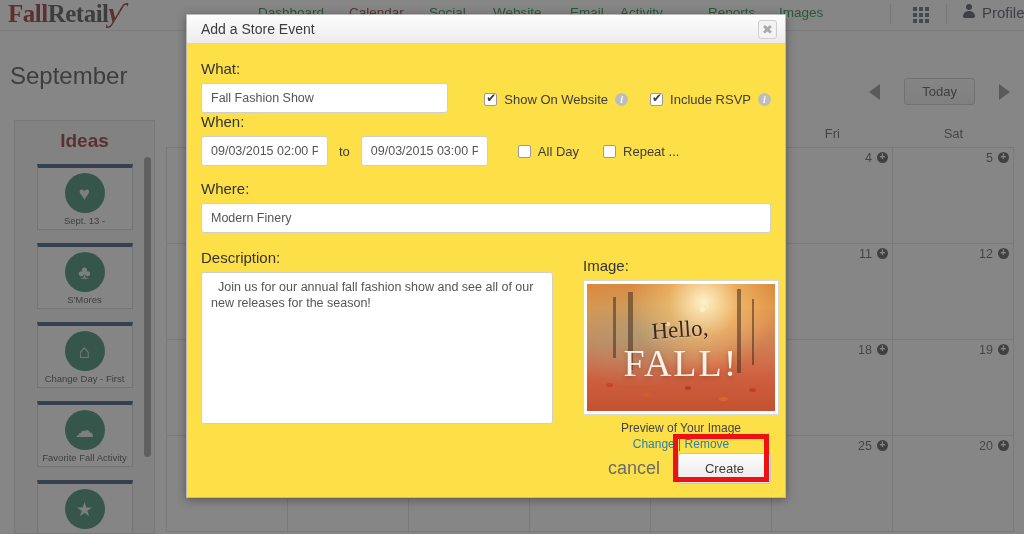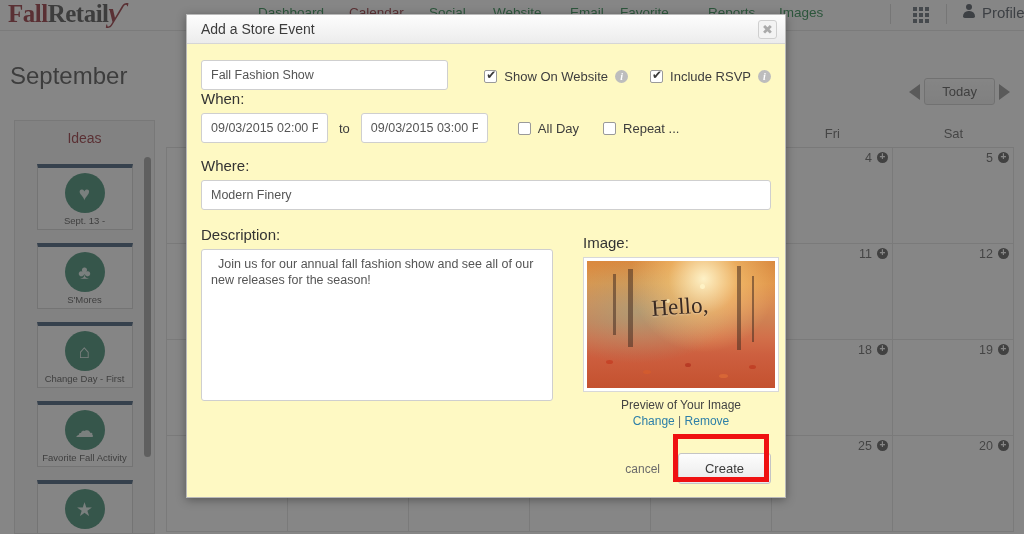--- a/index.html
+++ b/index.html
@@ -70,43 +70,43 @@
     border-radius: 6px 6px 2px 2px; background: #3f4853;
   }
   #profile-label { font-size: 15px; color: #3f4853; }
 
   
   #page-title {
     position: absolute; left: 10px; top: 62px;
     font-size: 24px; color: #3f3f3f; font-weight: normal;
     white-space: nowrap;
   }
-  #cal-nav { position: absolute; right: 14px; top: 78px; display: flex; align-items: center; gap: 4px; }
+  #cal-nav { position: absolute; right: 14px; top: 78px; display: flex; align-items: center; gap: 24px; }
   .tri {
     width: 0; height: 0; border-top: 8px solid transparent;
     border-bottom: 8px solid transparent;
   }
   .tri.left  { border-right: 11px solid #8b8b8b; }
   .tri.right { border-left: 11px solid #8b8b8b; }
   #today-btn {
     padding: 5px 17px; font-size: 13px; color: #444;
     border: 1px solid #c9c9c9; border-radius: 3px;
     background: linear-gradient(#fcfcfc,#eeeeee);
   }
 
   
   #ideas-panel {
     position: absolute; left: 14px; top: 120px;
     width: 141px; height: 414px;
     background: #f4f4f4; border: 1px solid #d9d9d9;
     overflow: hidden;
   }
   #ideas-title {
-    text-align: center; font-size: 14px; color: #8c1f28;
-    padding: 9px 0 18px; font-weight: normal;
+    text-align: center; font-size: 19px; color: #8c1f28;
+    padding: 9px 0 12px; font-weight: bold;
   }
   .idea-card {
     width: 96px; margin: 0 auto 13px; height: 66px;
     background: #fbfbfb; border: 1px solid #cfcfcf;
     border-top: 4px solid #2d4a6b;
     position: relative;
   }
   .idea-icon {
     width: 40px; height: 40px; border-radius: 50%;
     background: #2f8065; margin: 5px auto 2px;
@@ -155,21 +155,21 @@
   
   #overlay {
     position: absolute; inset: 0; width: 1024px; height: 534px;
     background: rgba(60,60,60,0.62);
   }
 
   
   #modal {
     position: absolute; left: 186px; top: 14px;
     width: 600px; height: 484px;
-    background: #fef9c3;
+    background: #fde047;
     border: 1px solid #b9b9b9;
     box-shadow: 0 2px 9px rgba(0,0,0,0.35);
   }
   #modal-titlebar {
     height: 29px;
     background: linear-gradient(#fdfdfd,#ececec);
     border-bottom: 1px solid #d6d6d6;
     position: relative;
   }
   #modal-title {
@@ -274,21 +274,21 @@
   #img-caption {
     text-align: center; font-size: 12px; color: #444; margin-top: 6px;
   }
   #img-links { text-align: center; font-size: 12px; margin-top: 2px; color: #666; }
   #img-links a { color: #2d7fa8; text-decoration: none; }
 
   #footer-row {
     position: absolute; right: 14px; bottom: 14px;
     display: flex; align-items: center; gap: 18px;
   }
-  #cancel-link { font-size: 12px; color: #6b6b6b; }
+  #cancel-link { font-size: 18px; color: #6b6b6b; }
   #create-btn {
     padding: 7px 26px; font-size: 13px; color: #3a3a3a;
     border: 1px solid #c4c4c4; border-radius: 3px;
     background: linear-gradient(#fdfdfd,#e9e9e9);
   }
   #create-highlight {
     position: absolute; right: 2px; bottom: 2px;
     width: 96px; height: 48px;
     border: 5px solid #ef1111;
     pointer-events: none;
@@ -302,21 +302,21 @@
   <div id="topnav">
     <div id="logo">
       <span class="snap">Fall</span><span class="retail">Retail</span><span class="swirl">ƴ</span>
     </div>
 
     <div class="navlink" style="left:258px;">Dashboard</div>
     <div class="navlink active" style="left:349px;">Calendar</div>
     <div class="navlink" style="left:429px;">Social</div>
     <div class="navlink" style="left:493px;">Website</div>
     <div class="navlink" style="left:570px;">Email</div>
-    <div class="navlink" style="left:620px;">Favorite</div>
+    <div class="navlink" style="left:620px;">Activity</div>
     <div class="navlink" style="left:708px;">Reports</div>
     <div class="navlink" style="left:779px;">Images</div>
 
     <div id="nav-divider-1" style="left:890px;"></div>
     <div id="grid-icon">
       <i style="left:0;top:0"></i>
         <i style="left:6px;top:0"></i>
         <i style="left:12px;top:0"></i>
       <i style="left:0;top:6px"></i>
         <i style="left:6px;top:6px"></i>
@@ -510,20 +510,21 @@
 
 <div id="modal">
 
   <div id="modal-titlebar">
     <div id="modal-title">Add a Store Event</div>
     <div id="modal-close">✖</div>
   </div>
 
   <div id="modal-body">
 
+    <div class="fld-label">What:</div>
     <div id="what-row">
       <input id="what-input" class="txt" type="text" value="Fall Fashion Show" style="">
       <div id="what-checks">
         <div class="chk-group">
           <div class="chkbox checked"></div>
           <div class="chk-label">Show On Website</div>
           <div class="info-icon">i</div>
         </div>
         <div class="chk-group">
           <div class="chkbox checked"></div>
@@ -572,20 +573,21 @@
             <div class="trunk" style="left:80%;top:4%;width:4px;height:66%;"></div>
             <div class="trunk" style="left:88%;top:12%;width:2px;height:52%;"></div>
             <div class="leafspeck" style="left:10%;top:78%;width:7px;height:4px;background:rgba(196,60,34,0.75);"></div>
             <div class="leafspeck" style="left:30%;top:86%;width:8px;height:4px;background:rgba(214,92,44,0.7);"></div>
             <div class="leafspeck" style="left:52%;top:80%;width:6px;height:4px;background:rgba(176,46,28,0.7);"></div>
             <div class="leafspeck" style="left:70%;top:89%;width:9px;height:4px;background:rgba(222,110,56,0.7);"></div>
             <div class="leafspeck" style="left:86%;top:82%;width:7px;height:4px;background:rgba(190,54,30,0.7);"></div>
             <div class="leafspeck" style="left:60%;top:18%;width:5px;height:5px;background:rgba(255,244,200,0.85);"></div>
             <div class="leafspeck" style="left:42%;top:30%;width:4px;height:4px;background:rgba(255,240,190,0.7);"></div>
             <div id="img-text-hello">Hello,</div>
+            <div id="img-text-fall">FALL!</div>
           </div>
         </div>
         <div id="img-caption">Preview of Your Image</div>
         <div id="img-links">
           <a href="#">Change</a>
           <span>|</span>
           <a href="#">Remove</a>
         </div>
       </div>
     </div>

